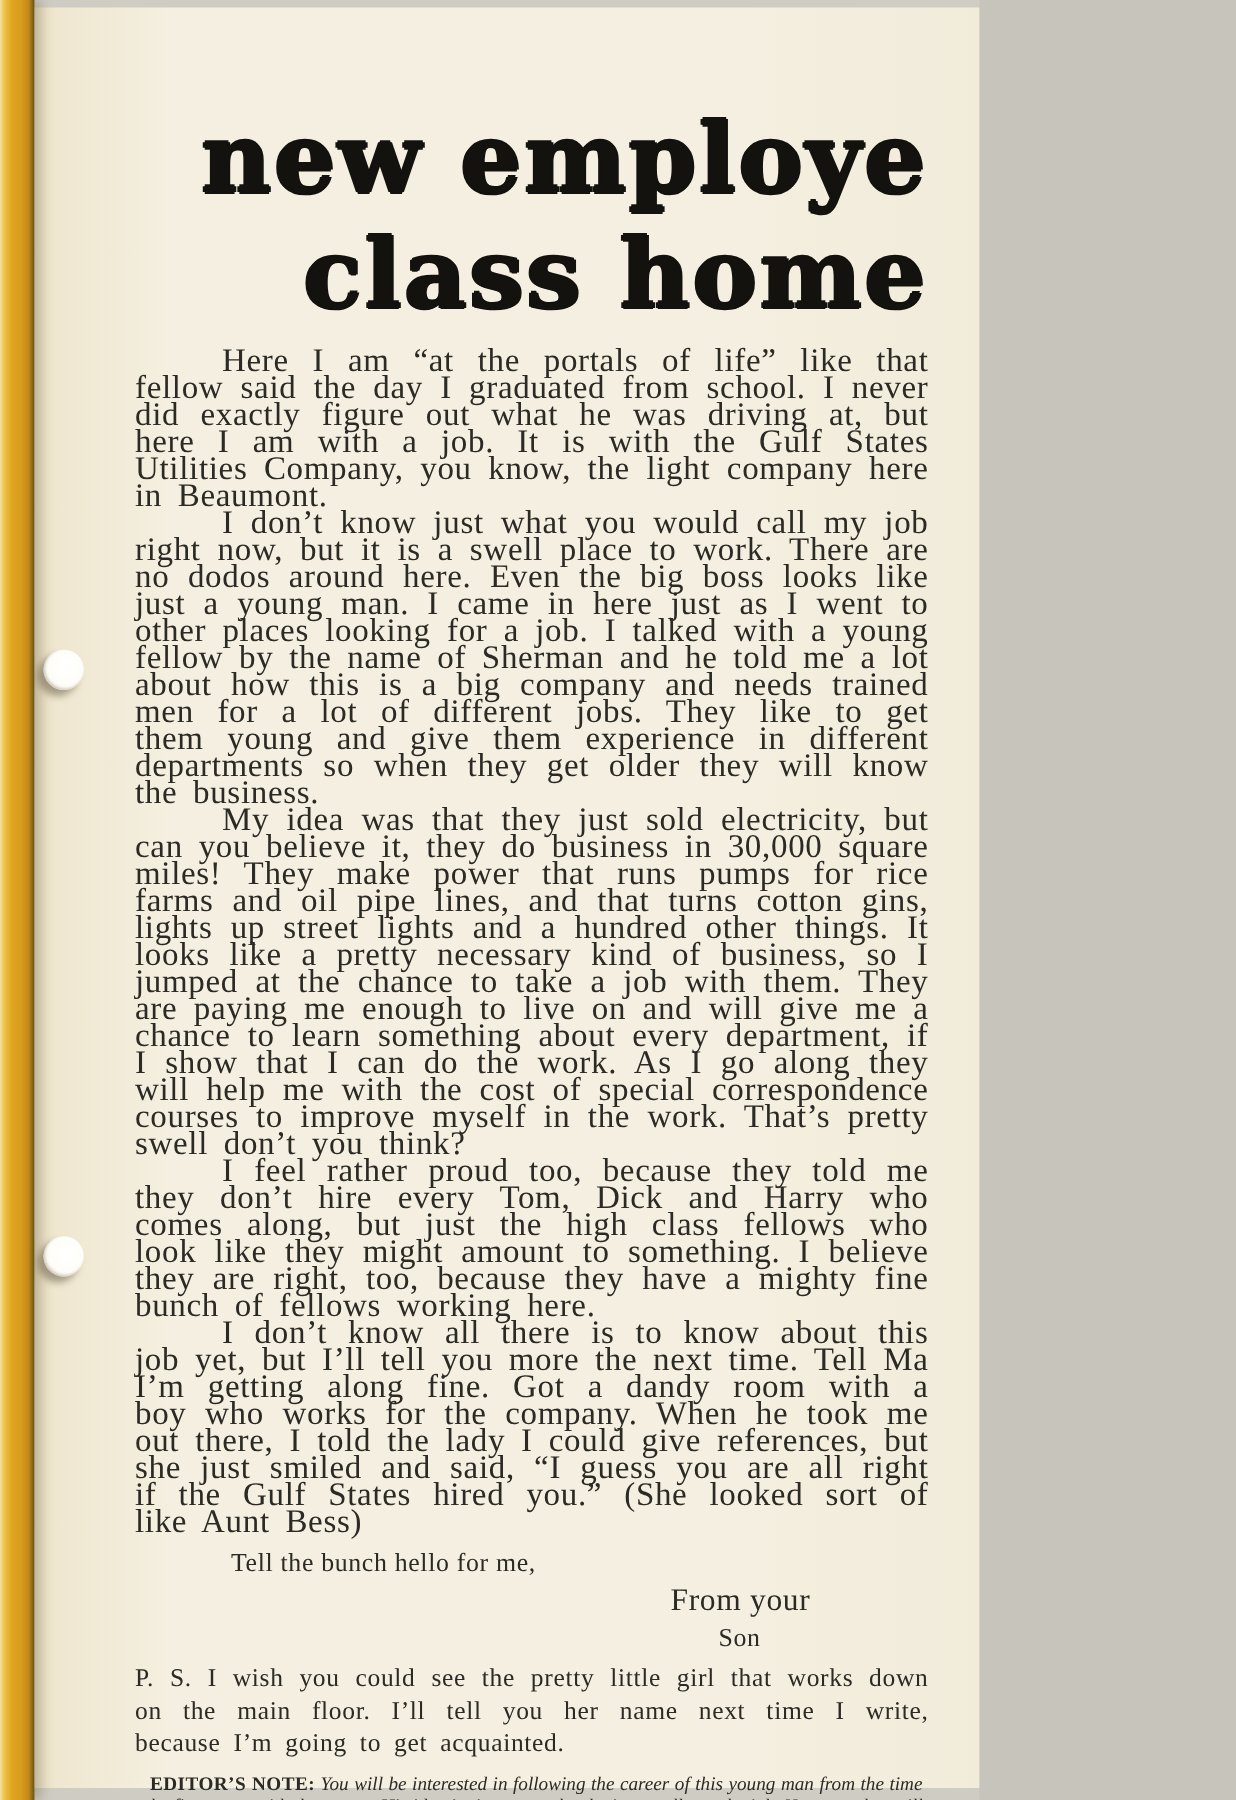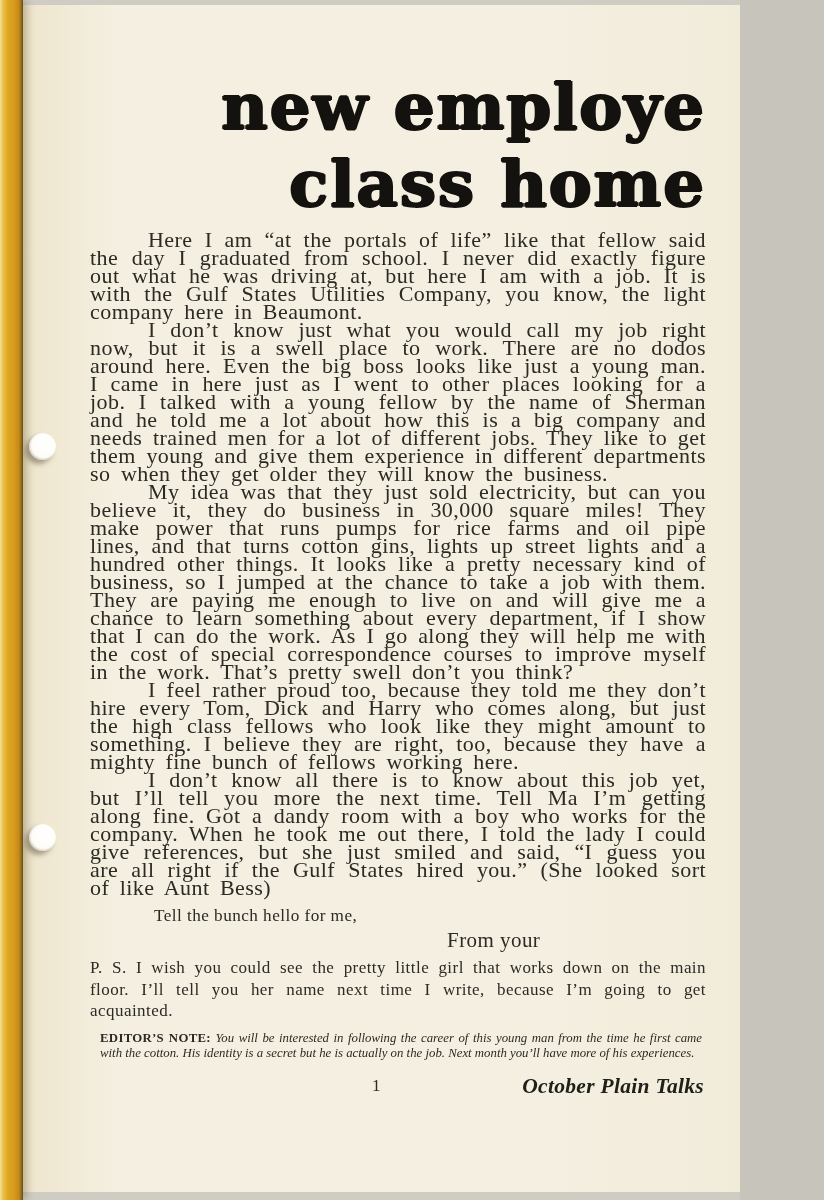--- a/index.html
+++ b/index.html
@@ -4,21 +4,21 @@
 <style>
   * { margin: 0; padding: 0; box-sizing: border-box; }
   html, body { width: 824px; height: 1200px; }
   body {
     font-family: "Liberation Serif", "DejaVu Serif", serif;
     background: #c7c4bb;
     overflow: hidden;
   }
   .scan {
     position: relative;
-    width: 740px;
+    width: 653px;
     height: 1200px;
     background: #cfccc3;
     overflow: hidden;
   }
   
   .paper {
     position: absolute;
     left: 4px; top: 5px; right: 0; bottom: 8px;
     background: linear-gradient(90deg,
       #e4d8bd 0px, #efe7d0 34px, var(--paper, #f4efe0) 110px,
@@ -160,20 +160,21 @@
 
 
       <p class="body-par indent first">Here I am “at the portals of life” like that fellow said the day I graduated from school.  I never did exactly figure out what he was driving at, but here I am with a job.  It is with the Gulf States Utilities Company, you know, the light company here in Beaumont.</p>
       <p class="body-par indent">I don’t know just what you would call my job right now, but it is a swell place to work.  There are no dodos around here.  Even the big boss looks like just a young man.  I came in here just as I went to other places looking for a job.  I talked with a young fellow by the name of Sherman and he told me a lot about how this is a big company and needs trained men for a lot of different jobs.  They like to get them young and give them experience in different departments so when they get older they will know the business.</p>
       <p class="body-par indent">My idea was that they just sold electricity, but can you believe it, they do business in 30,000 square miles! They make power that runs pumps for rice farms and oil pipe lines, and that turns cotton gins, lights up street lights and a hundred other things.  It looks like a pretty necessary kind of business, so I jumped at the chance to take a job with them.  They are paying me enough to live on and will give me a chance to learn something about every department, if I show that I can do the work.  As I go along they will help me with the cost of special correspondence courses to improve myself in the work.  That’s pretty swell don’t you think?</p>
       <p class="body-par indent">I feel rather proud too, because they told me they don’t hire every Tom, Dick and Harry who comes along, but just the high class fellows who look like they might amount to something.  I believe they are right, too, because they have a mighty fine bunch of fellows working here.</p>
       <p class="body-par indent">I don’t know all there is to know about this job yet, but I’ll tell you more the next time.  Tell Ma I’m getting along fine.  Got a dandy room with a boy who works for the company.  When he took me out there, I told the lady I could give references, but she just smiled and said, “I guess you are all right if the Gulf States hired you.” (She looked sort of like Aunt Bess)</p>
 
       <p class="closing-line">Tell the bunch hello for me,</p>
       <p class="from-line">From your</p>
+      <p class="signature-line">Son</p>
 
       <p class="postscript">P. S.  I wish you could see the pretty little girl that works down on the main floor.  I’ll tell you her name next time I write, because I’m going to get acquainted.</p>
 
       <p class="editors-note">
         <span class="note-label">EDITOR’S NOTE:</span>
         <span class="note-text">You will be interested in following the career of this young man from the time he first came with the cotton.  His identity is a secret but he is actually on the job.  Next month you’ll have more of his experiences.</span>
       </p>
 
       <div class="footer">
         <span class="page-number">1</span>

